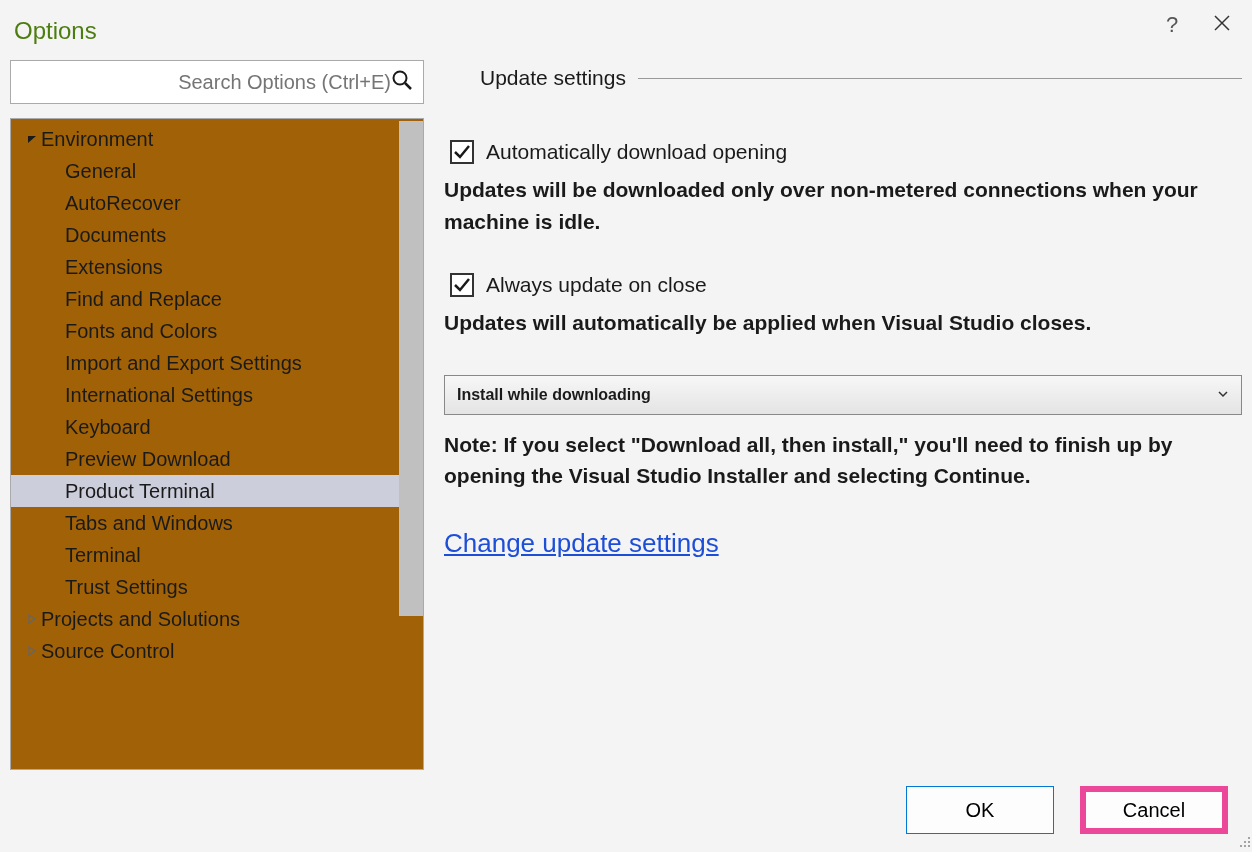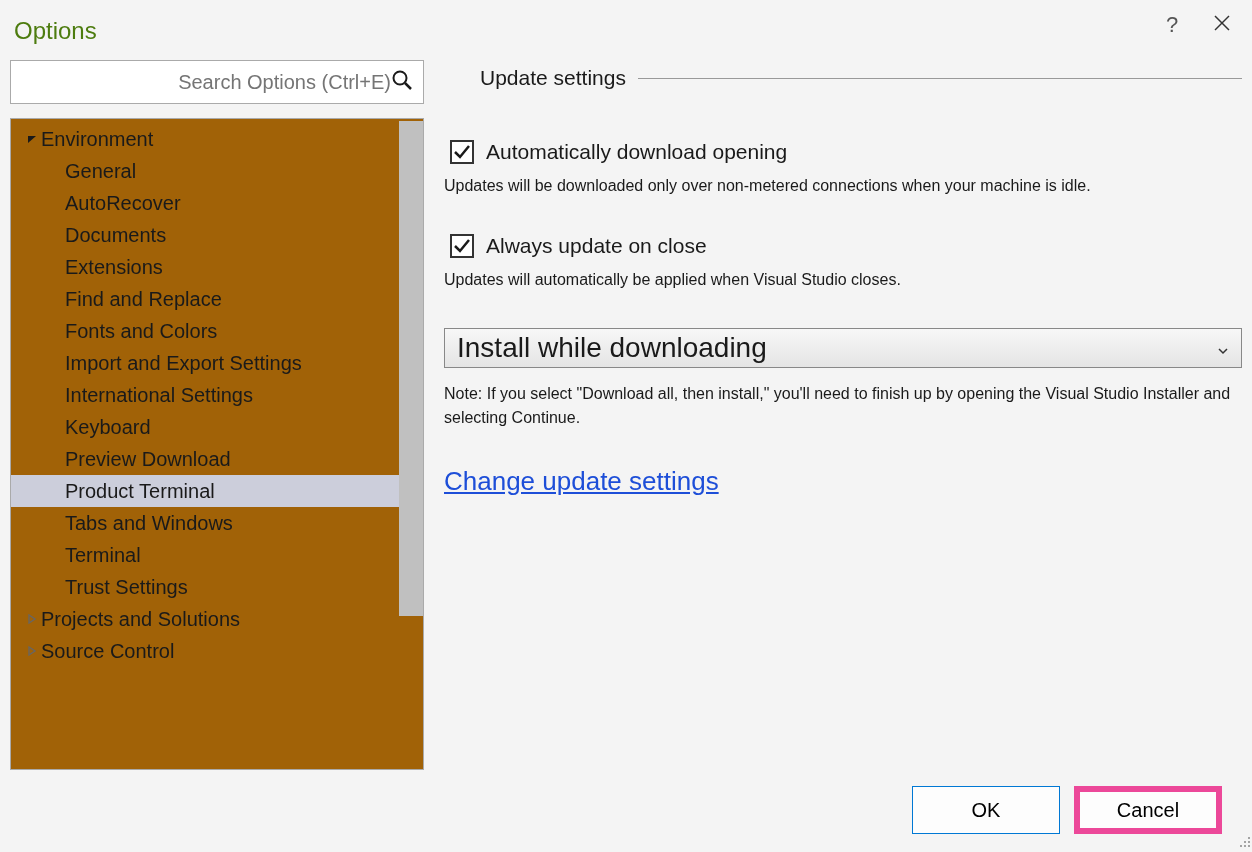--- a/index.html
+++ b/index.html
@@ -153,54 +153,56 @@
       cursor: pointer;
     }
     .checkbox svg {
       width: 18px;
       height: 18px;
     }
     .checkbox-label {
       font-size: 21px;
     }
     .desc {
-      font-size: 16px;
+      font-size: 21px;
       line-height: 1.5;
       margin-bottom: 36px;
+      font-weight: bold;
     }
     .label-top {
       font-size: 21px;
       margin-bottom: 10px;
     }
     .dropdown {
       height: 40px;
       border: 1px solid #888;
       background: linear-gradient(#f7f7f7, #e4e4e4);
       display: flex;
       align-items: center;
       padding: 0 12px;
-      font-size: 28px;
+      font-size: 16px;
       cursor: pointer;
       margin-bottom: 14px;
+      font-weight: bold;
     }
     .dropdown .sel {
       flex: 1;
     }
     .link {
       color: #1d4ed8;
       text-decoration: underline;
       font-size: 26px;
       cursor: pointer;
     }
     .button-row {
       position: absolute;
-      right: 30px;
+      right: 24px;
       bottom: 18px;
       display: flex;
-      gap: 14px;
+      gap: 26px;
     }
     .btn {
       width: 148px;
       height: 48px;
       border: 6px solid #ec4899;
       background: #fdfdfd;
       font-size: 20px;
       font-family: inherit;
       cursor: pointer;
       display: inline-flex;

